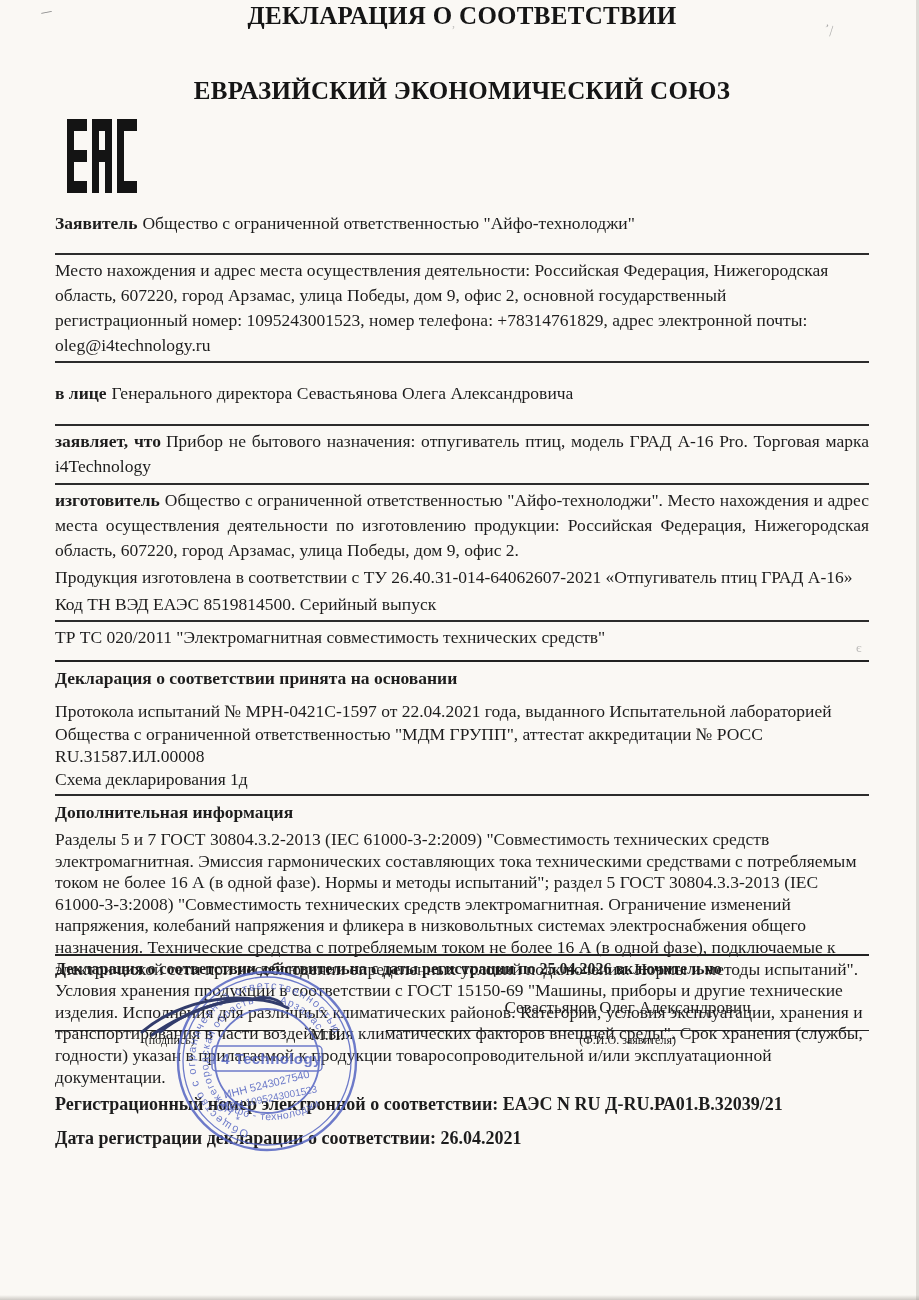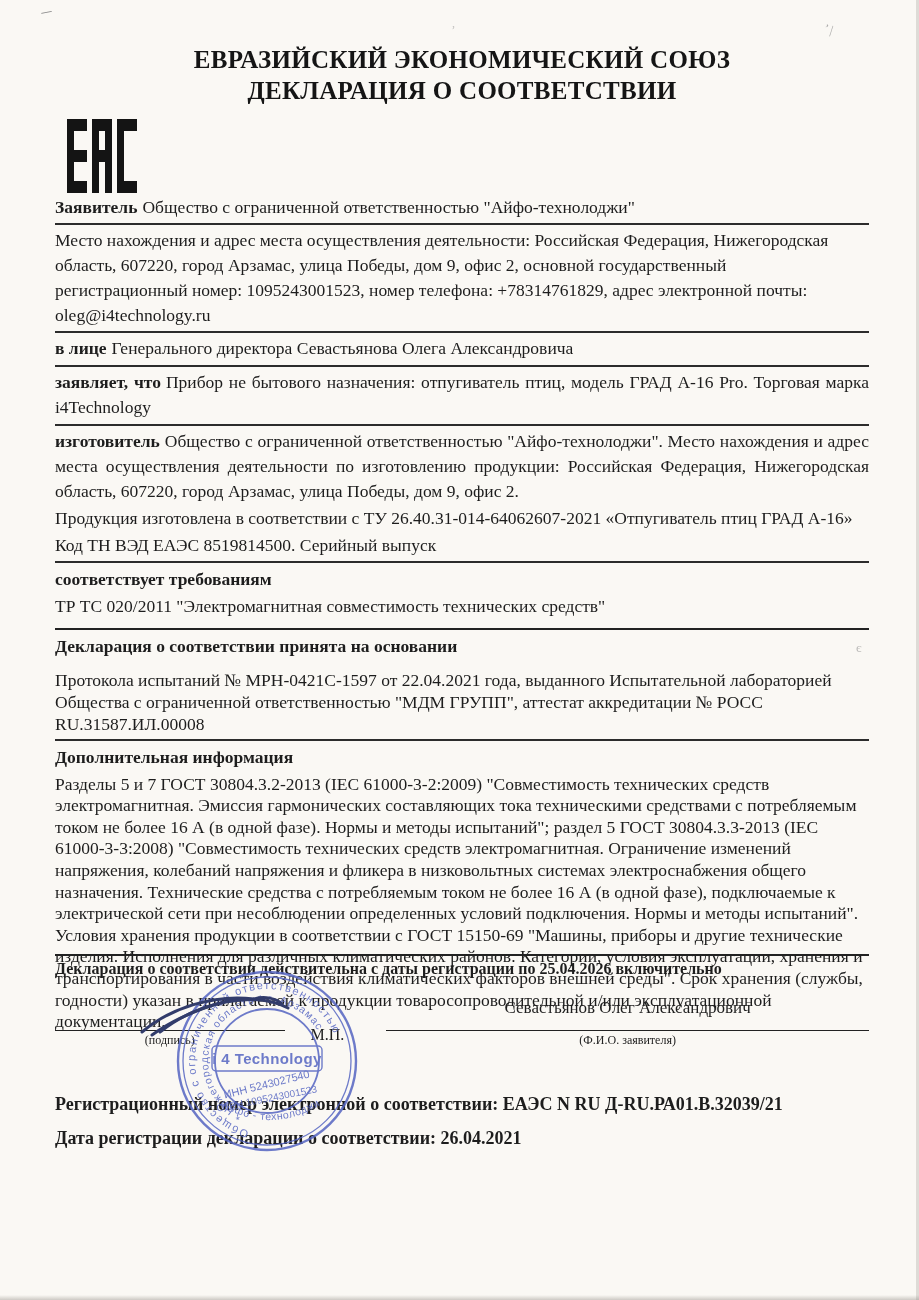--- a/index.html
+++ b/index.html
@@ -15,21 +15,21 @@
     position:absolute;left:55px;right:50px;top:0;
     font-size:17.5px;line-height:1.4;
   }
   .title{
     text-align:center;font-weight:bold;font-size:25px;
     line-height:1.25;letter-spacing:.3px;color:#151515;
   }
   .title.t1{padding-top:44px;}
   .eac{margin:12px 0 2px 12px;width:70px;height:74px;}
   .b{font-weight:bold;margin-right:5px;}
-  .row{margin:2px 0;}
+  .row{margin:18px 0;}
   .hr{border-top:2px solid #2c2c2c;height:0;margin:4px 0 3px;}
   .hr.thick{border-top:2.5px solid #222;}
   p{margin:2px 0;}
   .addr{max-width:778px;line-height:1.42;}
   .justify{text-align:justify;line-height:1.43;}
   .tight{line-height:1.25;}
   .basis{max-width:810px;line-height:1.26;}
   .bigpara{line-height:1.235;margin-top:4px;}
   .heading{font-weight:bold;margin:4px 0 2px;}
   .bottom{position:absolute;left:55px;right:50px;top:950px;z-index:1;}
@@ -55,22 +55,22 @@
 
 <div class="page">
 
   <div class="artifact" style="left:44px;top:4px;transform:rotate(60deg);font-size:15px;">/</div>
   <div class="artifact" style="left:452px;top:16px;opacity:.5;">,</div>
   <div class="artifact" style="left:824px;top:22px;transform:rotate(18deg);opacity:.7;">ʼ |</div>
   <div class="artifact" style="left:856px;top:640px;opacity:.55;font-size:13px;">є</div>
 
   <div class="content">
 
+    <div class="title">ДЕКЛАРАЦИЯ О СООТВЕТСТВИИ</div>
     <div class="title t1">ЕВРАЗИЙСКИЙ ЭКОНОМИЧЕСКИЙ СОЮЗ</div>
-    <div class="title">ДЕКЛАРАЦИЯ О СООТВЕТСТВИИ</div>
 
     <div class="eac">
       <svg width="70" height="74" viewBox="0 0 70 74" xmlns="http://www.w3.org/2000/svg">
         <g fill="#141414">
 
           <rect x="0" y="0" width="7" height="74"></rect>
           <rect x="0" y="0" width="20" height="12"></rect>
           <rect x="0" y="31" width="20" height="12"></rect>
           <rect x="0" y="62" width="20" height="12"></rect>
 
@@ -96,26 +96,26 @@
     <div class="hr"></div>
 
     <p class="justify"><span class="b">заявляет, что</span><span>Прибор не бытового назначения: отпугиватель птиц, модель ГРАД А-16 Pro. Торговая марка i4Technology</span></p>
     <div class="hr"></div>
 
     <p class="justify"><span class="b">изготовитель</span><span>Общество с ограниченной ответственностью "Айфо-технолоджи". Место нахождения и адрес места осуществления деятельности по изготовлению продукции: Российская Федерация, Нижегородская область, 607220, город Арзамас, улица Победы, дом 9, офис 2.</span></p>
     <p class="justify">Продукция изготовлена в соответствии с ТУ 26.40.31-014-64062607-2021 «Отпугиватель птиц ГРАД А-16»</p>
     <p>Код ТН ВЭД ЕАЭС 8519814500. Серийный выпуск</p>
     <div class="hr"></div>
 
-    <div class="heading">соответствует требованиям</div>
     <p>ТР ТС 020/2011 "Электромагнитная совместимость технических средств"</p>
     <div class="hr thick" style="margin-top:10px;"></div>
 
     <div class="heading">Декларация о соответствии принята на основании</div>
     <p class="basis" style="margin-top:10px;">Протокола испытаний № МРН-0421С-1597 от 22.04.2021 года, выданного Испытательной лабораторией Общества с ограниченной ответственностью "МДМ ГРУПП", аттестат аккредитации № РОСС RU.31587.ИЛ.00008</p>
+    <p class="tight">Схема декларирования 1д</p>
     <div class="hr"></div>
 
     <div class="heading">Дополнительная информация</div>
     <p class="bigpara">Разделы 5 и 7 ГОСТ 30804.3.2-2013 (IEC 61000-3-2:2009) "Совместимость технических средств электромагнитная. Эмиссия гармонических составляющих тока техническими средствами с потребляемым током не более 16 А (в одной фазе). Нормы и методы испытаний"; раздел 5 ГОСТ 30804.3.3-2013 (IEC 61000-3-3:2008) "Совместимость технических средств электромагнитная. Ограничение изменений напряжения, колебаний напряжения и фликера в низковольтных системах электроснабжения общего назначения. Технические средства с потребляемым током не более 16 А (в одной фазе), подключаемые к электрической сети при несоблюдении определенных условий подключения. Нормы и методы испытаний". Условия хранения продукции в соответствии с ГОСТ 15150-69 "Машины, приборы и другие технические изделия. Исполнения для различных климатических районов. Категории, условия эксплуатации, хранения и транспортирования в части воздействия климатических факторов внешней среды". Срок хранения (службы, годности) указан в прилагаемой к продукции товаросопроводительной и/или эксплуатационной документации.</p>
   </div>
 
   <div class="bottom">
     <div class="hr thick"></div>
     <div class="validity">Декларация о соответствии действительна с даты регистрации по 25.04.2026 включительно</div>
 

